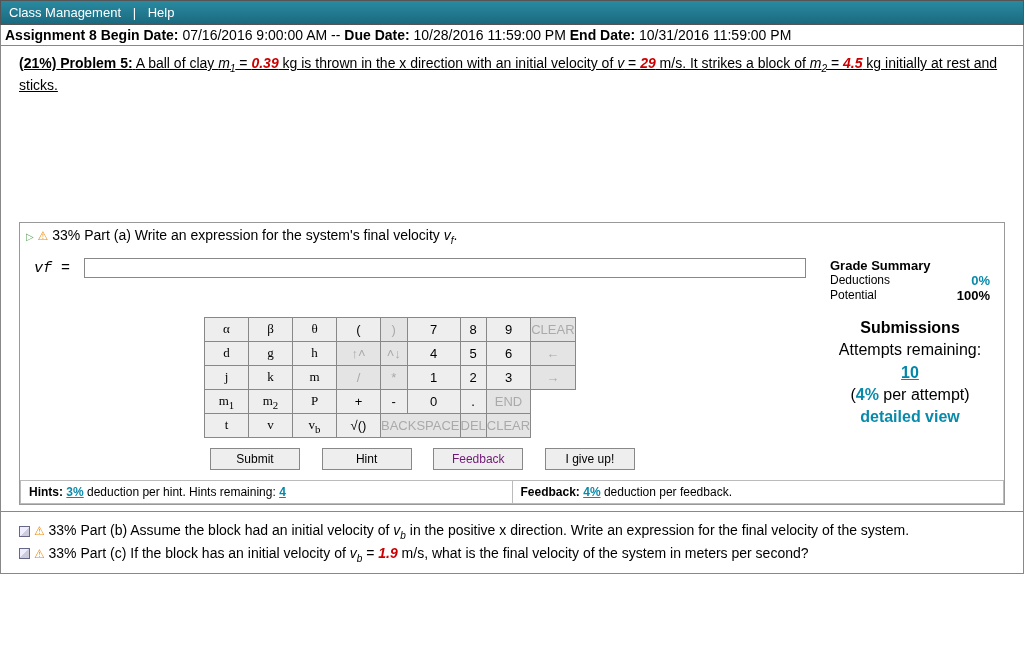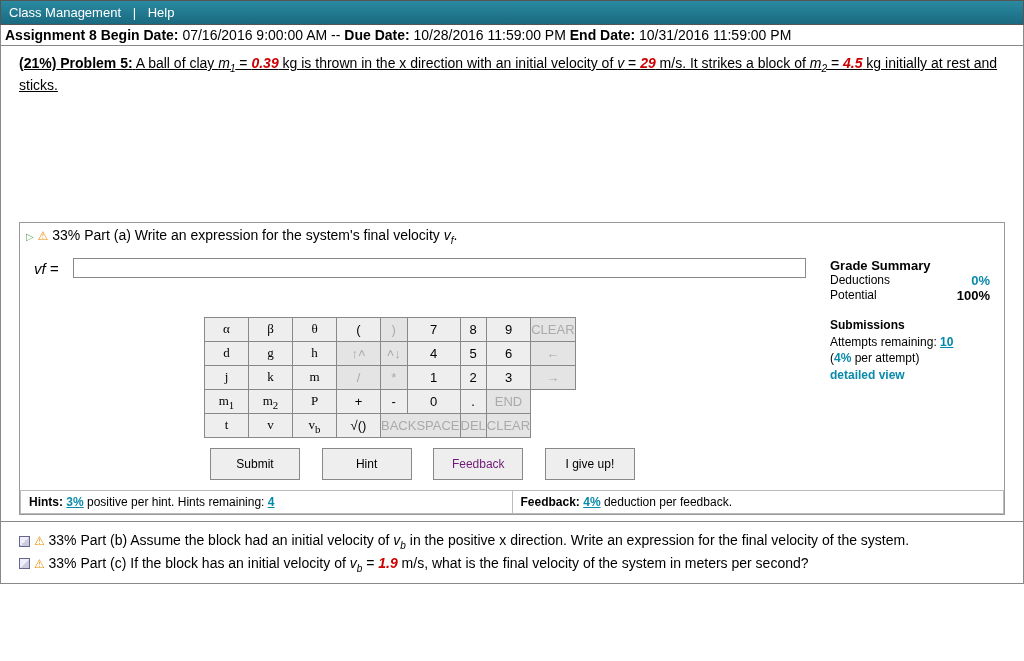--- a/index.html
+++ b/index.html
@@ -11,38 +11,38 @@
   .problem-text { font-size: 14px; line-height: 1.4; padding: 2px 0 10px 0; min-height: 160px; text-decoration: underline; }
   .red { color: #c00; font-weight: bold; font-style: italic; }
   .ital { font-style: italic; }
   .sub { vertical-align: sub; font-size: 10px; font-style: italic; }
   .part-a-box { border: 1px solid #999; margin-top: 10px; }
   .part-a-header { padding: 4px 6px; font-size: 14px; }
   .part-link { color: #000000; font-weight: normal; }
   .tri { color: #6a6; font-size: 10px; }
   .warn { color: #e80; font-size: 12px; }
   .answer-row { display: flex; align-items: flex-start; padding: 8px 14px 4px 14px; }
-  .vf-label { font-style: italic; font-family: Liberation Sans, sans-serif; font-size: 15px; white-space: nowrap; margin-right: 14px; padding-top: 2px; }
+  .vf-label { font-style: italic; font-family: Liberation Mono, monospace; font-size: 15px; white-space: nowrap; margin-right: 14px; padding-top: 2px; }
   .answer-input { flex: 1; height: 20px; border: 1px solid #888; padding: 0 2px; font-size: 12px; }
   .grade-box { width: 160px; margin-left: 24px; font-size: 12px; }
   .grade-box b { font-size: 13px; }
   .grade-row { display: flex; justify-content: space-between; }
   .teal { color: #0a8aaa; font-weight: bold; }
   .blue-u { color: #08a; text-decoration: underline; font-weight: bold; }
   .keypad-area { display: flex; padding: 10px 14px 6px 14px; }
   .keypad { margin-left: 170px; }
   .keypad table { border-collapse: collapse; }
   .keypad td { border: 1px solid #888; background: #eee; text-align: center; width: 44px; height: 24px; font-size: 13px; cursor: pointer; }
   .keypad td.half { width: 22px; }
   .keypad td.wide { width: 68px; }
   .keypad td.dim { color: #aaa; background: #e4e4e4; }
   .keypad td.ser { font-family: 'Times New Roman', serif; }
-  .grade-box2 { width: 160px; margin-left: auto; font-size: 12px; line-height: 1.4; }
+  .grade-box2 { width: 160px; margin-left: auto; font-size: 16px; line-height: 1.4; text-align: center; }
   .action-row { padding: 4px 14px 10px 190px; }
-  .action-row button { width: 90px; height: 32px; margin-right: 18px; background: #eee; border: 1px solid #888; font-size: 12px; cursor: pointer; }
+  .action-row button { width: 90px; height: 22px; margin-right: 18px; background: #eee; border: 1px solid #888; font-size: 12px; cursor: pointer; }
   .action-row button.dim { color: #701a75; }
   .hints-row { display: flex; border: 1px solid #bbb; }
   .hints-row > div { flex: 1; padding: 4px 8px; font-size: 12px; border-right: 1px solid #bbb; }
   .hints-row > div:last-child { border-right: none; }
   .u { text-decoration: underline; }
   .sq { display: inline-block; width: 11px; height: 11px; background: linear-gradient(135deg,#eef 50%,#ccd 50%); border: 1px solid #668; vertical-align: middle; }
   .bottom-parts { padding: 8px 18px; font-size: 14px; line-height: 1.5; border: 1px solid #888; border-top: none; }
 </style>
 </head>
 <body>
@@ -166,21 +166,21 @@
 
     <div class="action-row">
       <button>Submit</button>
       <button>Hint</button>
       <button class="dim">Feedback</button>
       <button>I give up!</button>
     </div>
 
     <div class="hints-row">
       <div>
-        <b>Hints: </b><b class="teal u">3%</b><span> positive per hint. Hints remaining: </span><b class="blue-u">4</b>
+        <b>Hints: </b><b class="teal u">3%</b><span> deduction per hint. Hints remaining: </span><b class="blue-u">4</b>
       </div>
       <div>
         <b>Feedback: </b><b class="teal u">4%</b><span> deduction per feedback.</span>
       </div>
     </div>
   </div>
 </div>
 
 <div class="bottom-parts">
   <div>

